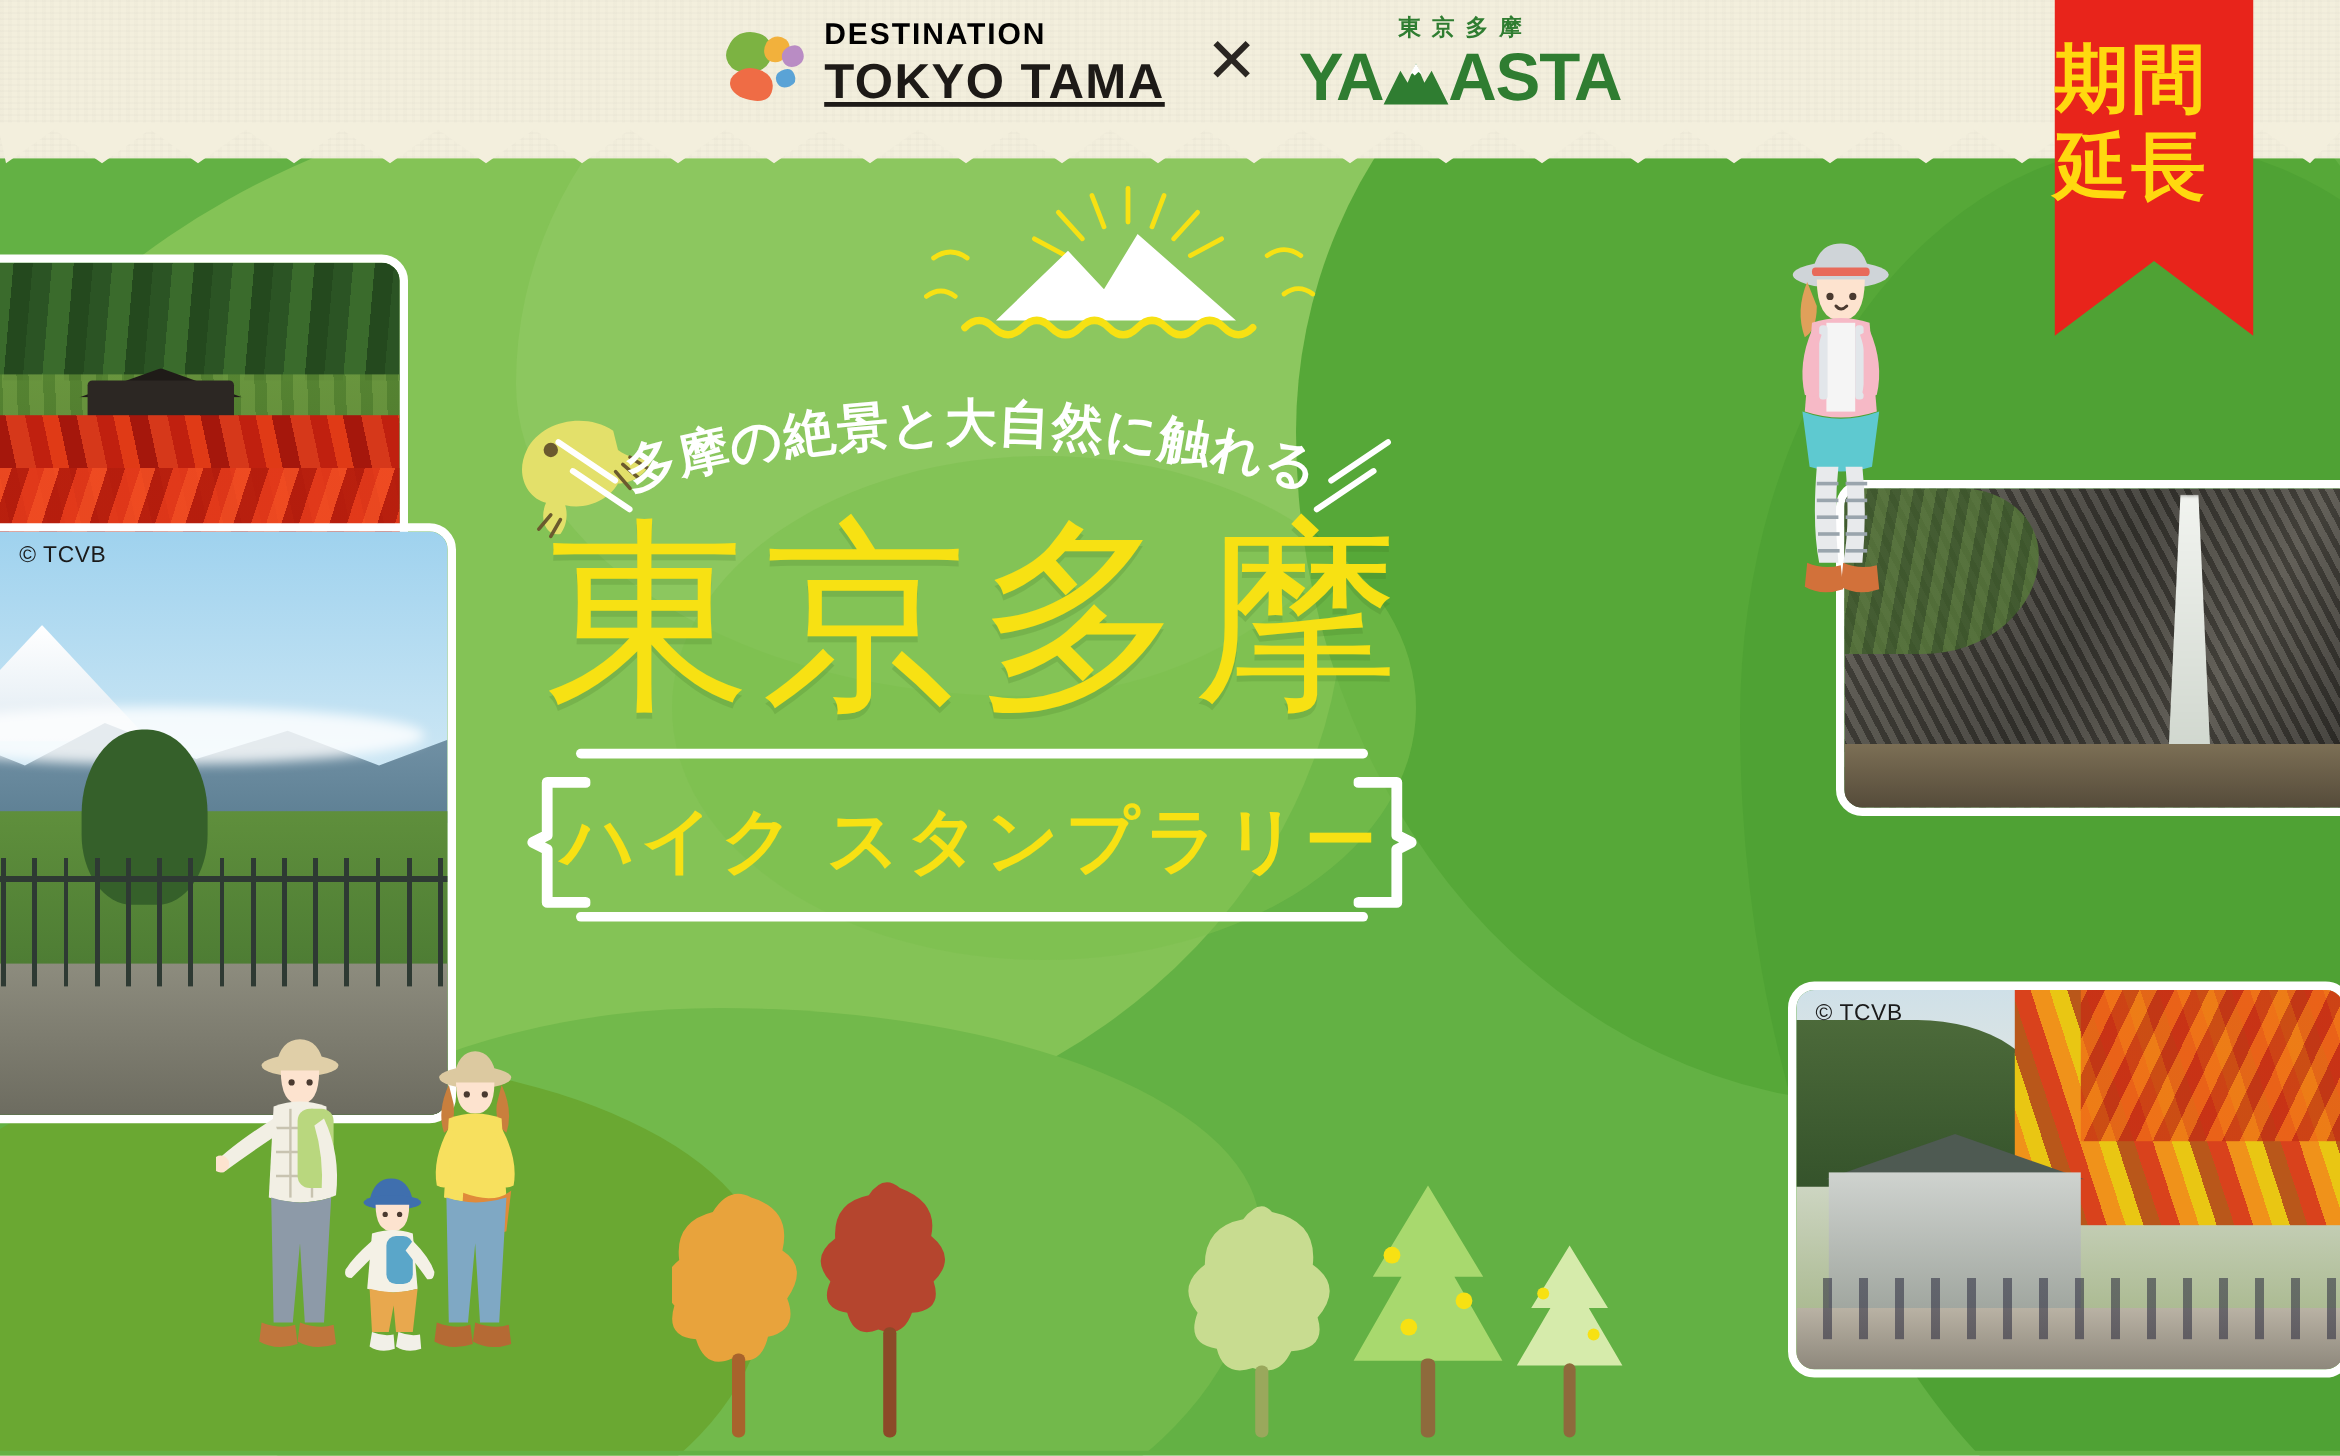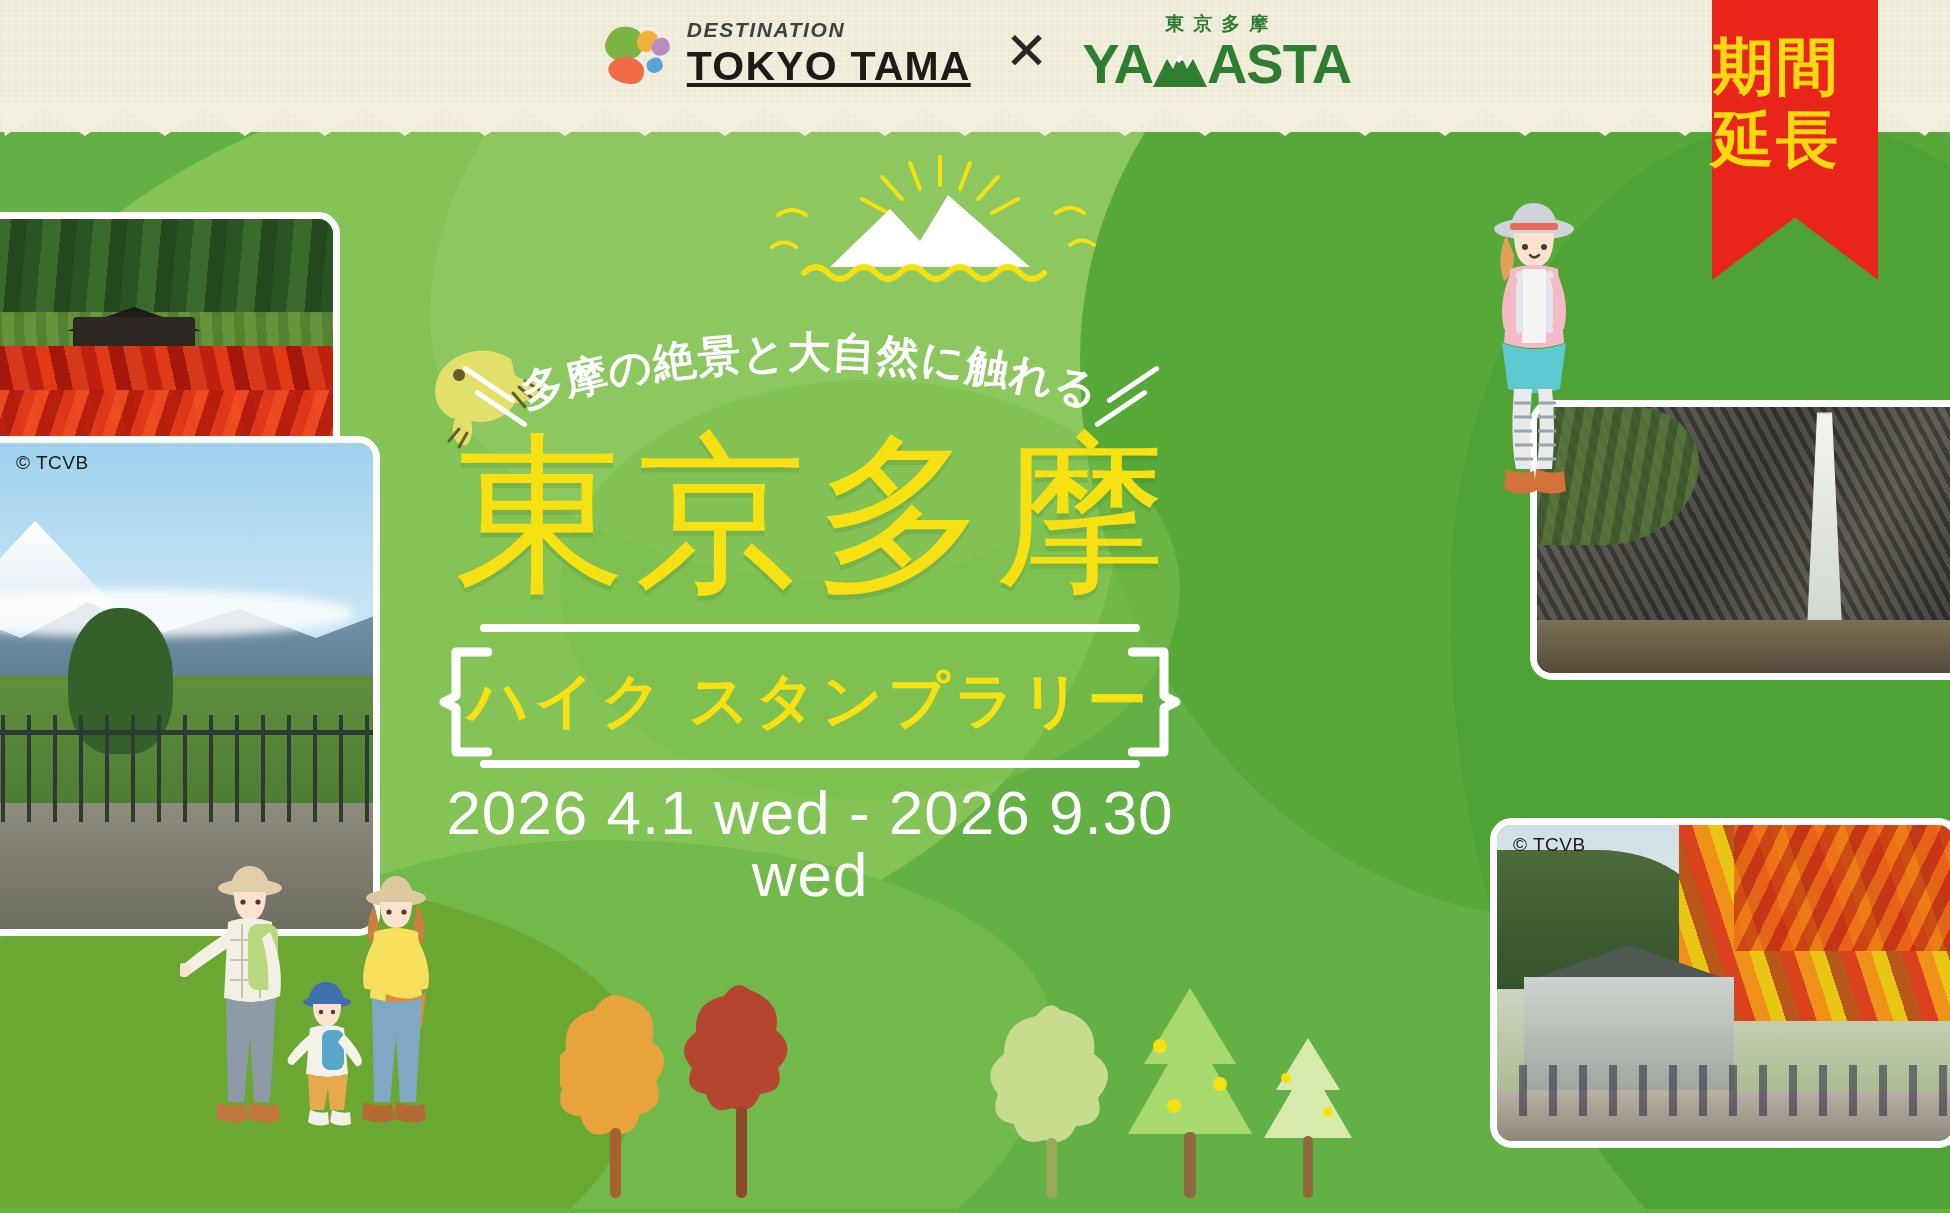--- a/index.html
+++ b/index.html
@@ -55,23 +55,22 @@
     position:absolute;left:0;top:102px;width:1950px;height:46px;z-index:7;
   }
 
   .header-inner{
     position:absolute;left:0;top:0;width:1950px;height:105px;
     display:flex;align-items:center;justify-content:center;gap:34px;z-index:9;
   }
   .logo-tt{display:flex;align-items:center;gap:16px;}
   .logo-tt-text{display:flex;flex-direction:column;line-height:1;}
   .logo-tt-sub{
-    font-size:21px;letter-spacing:1.6px;color:#404040;font-weight:700;
+    font-size:25px;letter-spacing:1.6px;color:#000000;font-weight:700;
     margin-bottom:6px;
-    font-style:italic;
   }
   .logo-tt-main{
     font-size:41px;letter-spacing:1.2px;color:#1d1a17;font-weight:700;text-decoration:underline;
   }
   .cross-mark{
     font-size:52px;color:#2a2622;font-weight:300;line-height:1;
     transform:translateY(-2px);
   }
   .logo-ys{display:flex;flex-direction:column;align-items:center;line-height:1;}
   .logo-ys-ruby{
@@ -487,21 +486,20 @@
         <path d="M52 6 L20 6 L20 50 L8 56 L20 62 L20 106 L52 106" fill="none" stroke="#ffffff" stroke-width="9" stroke-linecap="round" stroke-linejoin="round"></path>
       </svg>
       <span class="kana">ハイク スタンプラリー</span>
       <svg class="brk brk-r" viewBox="0 0 56 112">
         <path d="M4 6 L36 6 L36 50 L48 56 L36 62 L36 106 L4 106" fill="none" stroke="#ffffff" stroke-width="9" stroke-linecap="round" stroke-linejoin="round"></path>
       </svg>
     </div>
 
     <div class="rule2"></div>
 
-    <div class="dates">2026 4.1 wed - 2026 9.30 wed</div>
   </div>
 
   <div class="header-strip"></div>
   <svg class="header-zig" viewBox="0 0 1950 46" preserveAspectRatio="none">
     <polygon fill="#f3efdd" points="0,0 1950,0 1950,8
       1925,34 1885,6 1845,34 1805,6 1765,34 1725,6 1685,34 1645,6 1605,34 1565,6
       1525,34 1485,6 1445,34 1405,6 1365,34 1325,6 1285,34 1245,6 1205,34 1165,6
       1125,34 1085,6 1045,34 1005,6 965,34 925,6 885,34 845,6 805,34 765,6
       725,34 685,6 645,34 605,6 565,34 525,6 485,34 445,6 405,34 365,6
       325,34 285,6 245,34 205,6 165,34 125,6 85,34 45,6 5,34 0,10"></polygon>

